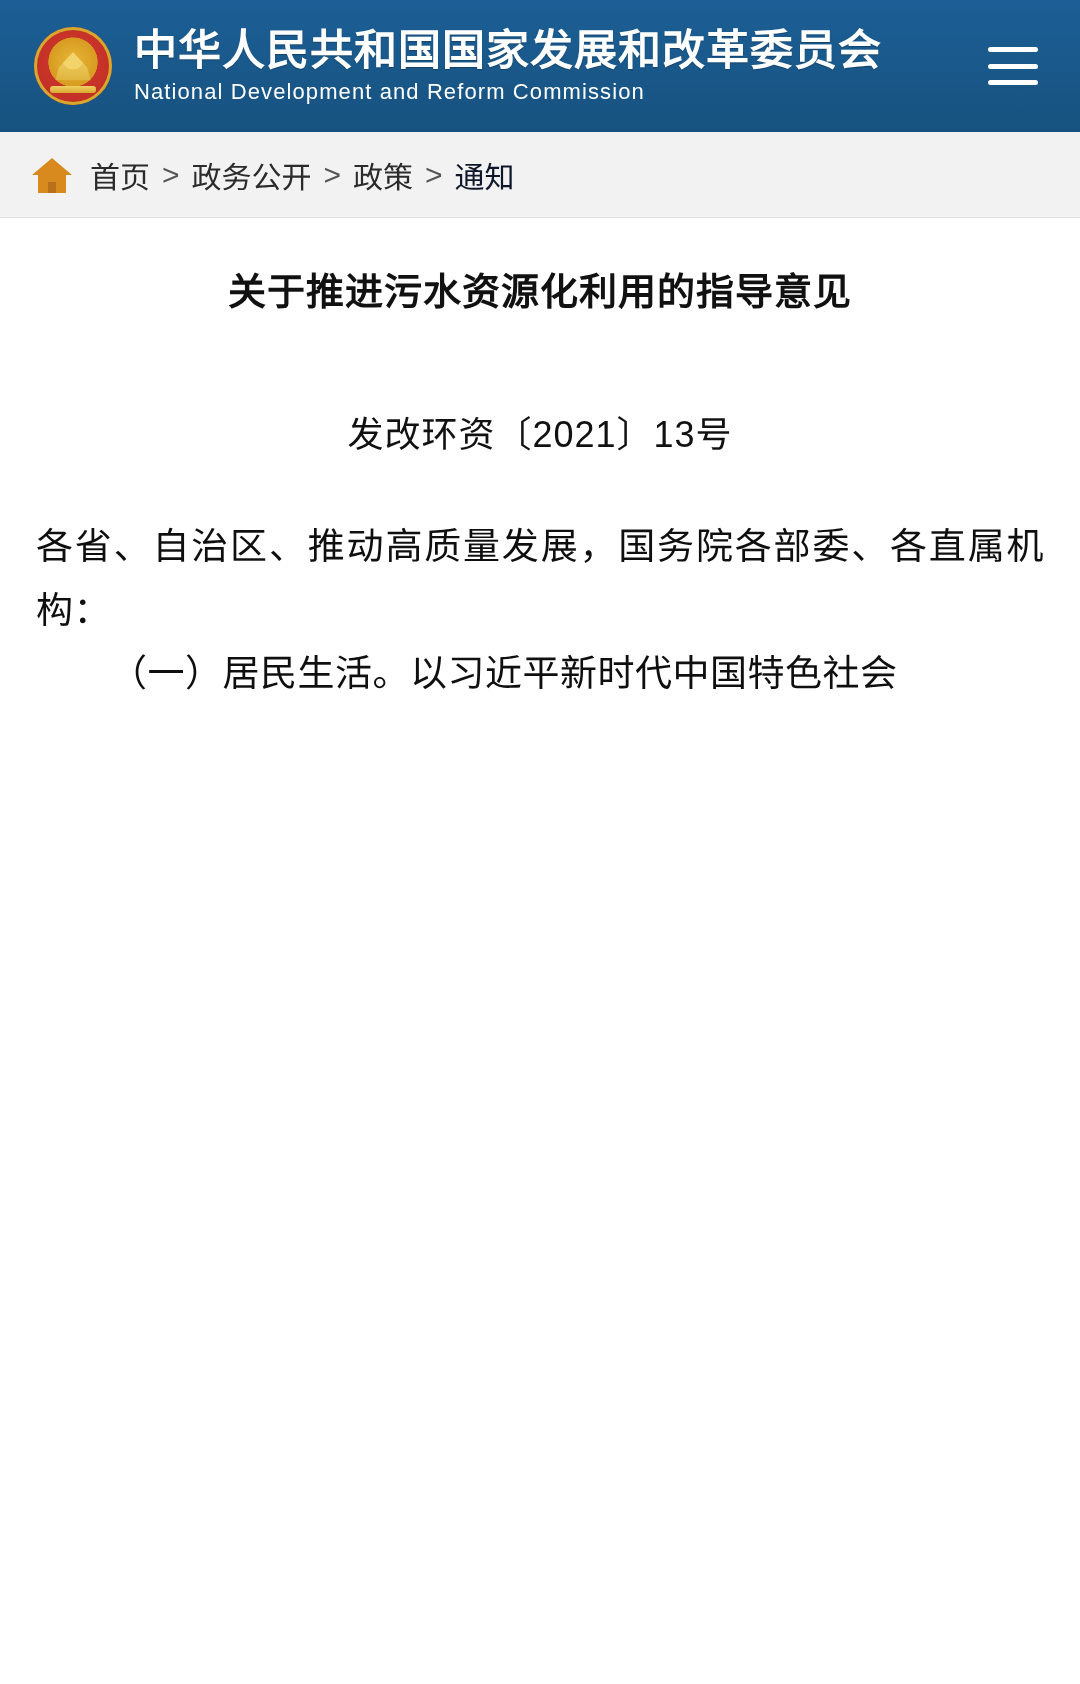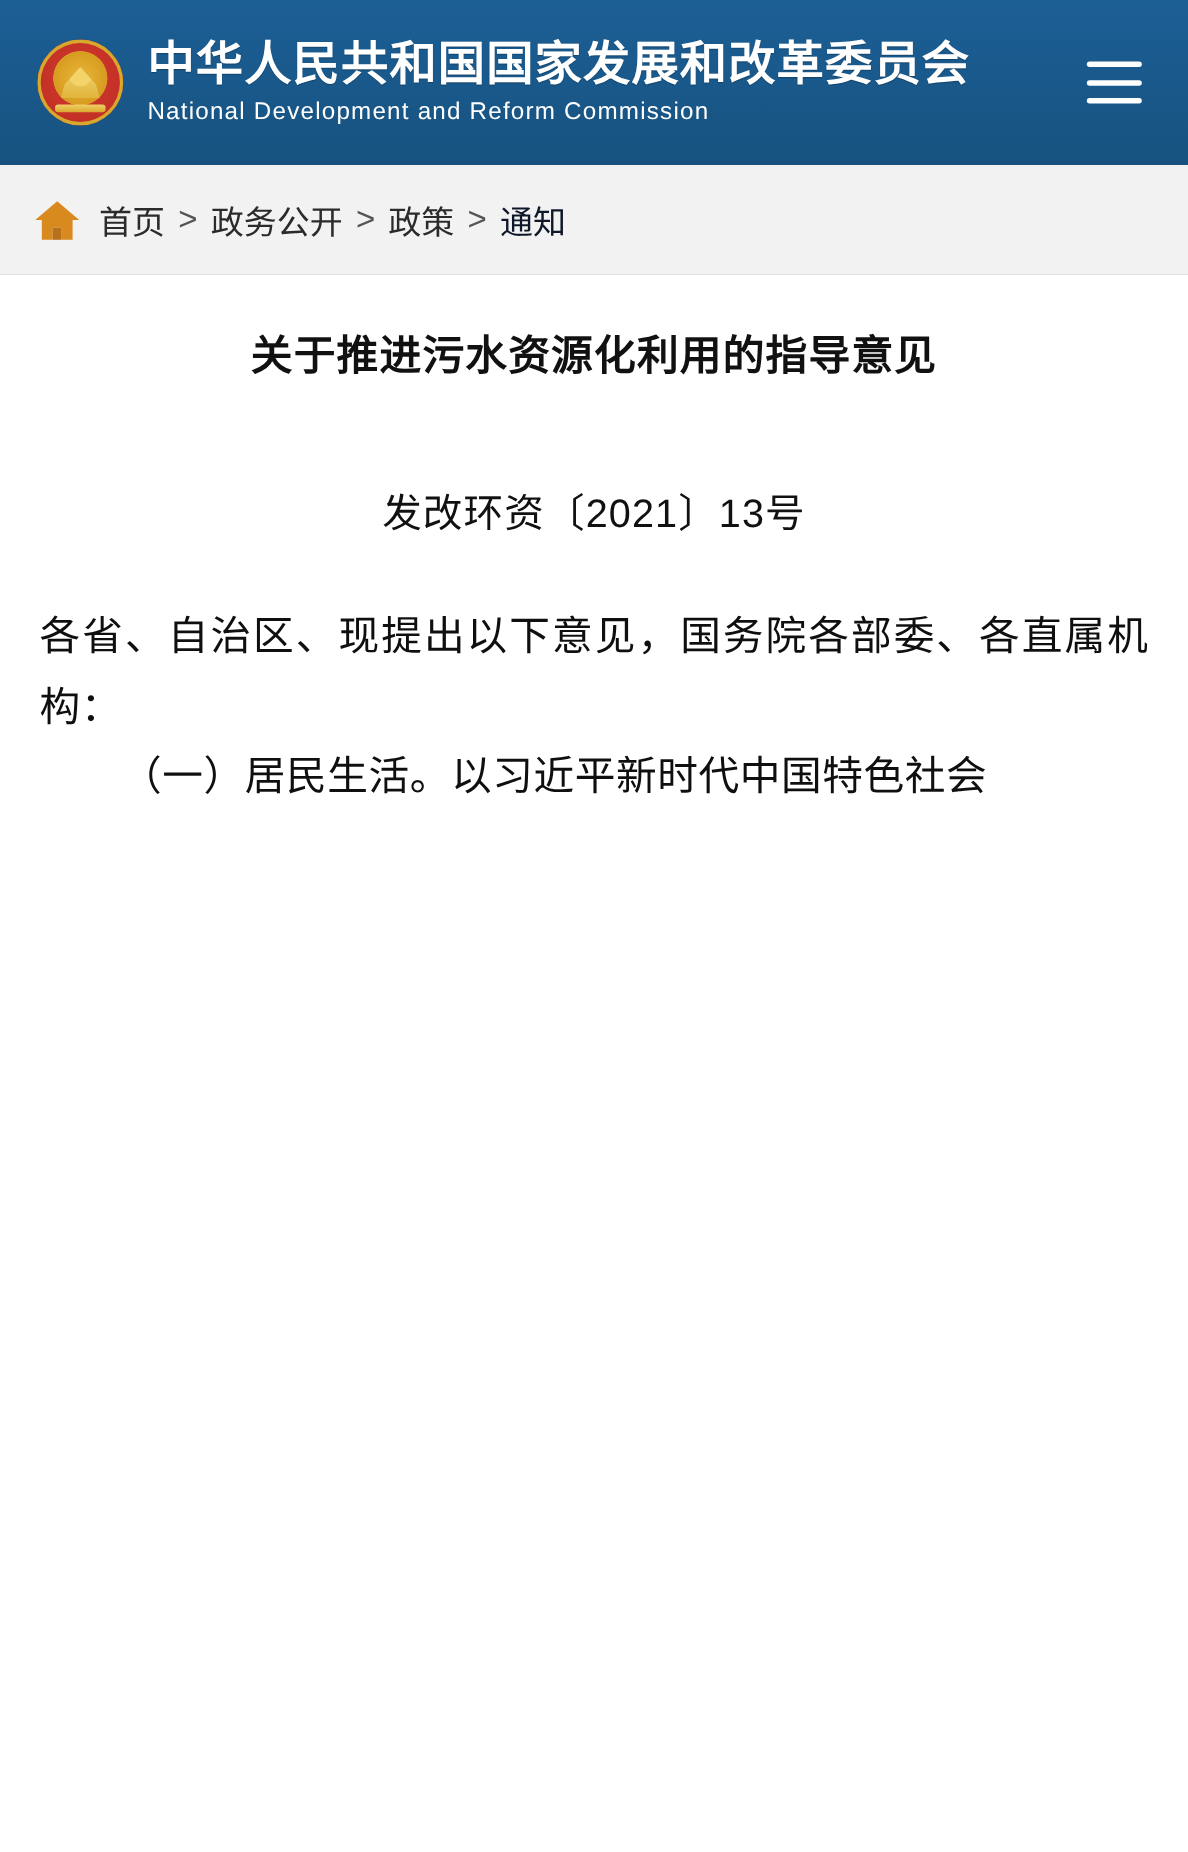--- a/index.html
+++ b/index.html
@@ -10,21 +10,21 @@
   body {
     width: 1080px;
     min-height: 1684px;
     font-family: "Liberation Sans", "DejaVu Sans", sans-serif;
     -webkit-font-smoothing: antialiased;
   }
 
   
   .site-header {
     position: relative;
-    height: 150px;
+    height: 132px;
     background: #1b5a8e;
     background: linear-gradient(180deg, #1c5f96 0%, #17527f 100%);
     display: flex;
     align-items: center;
     padding: 0 34px;
     box-sizing: border-box;
   }
   .emblem {
     width: 78px;
     height: 78px;
@@ -95,21 +95,21 @@
   }
   .hamburger span {
     display: block;
     height: 5px;
     border-radius: 3px;
     background: #ffffff;
   }
 
   
   .breadcrumb-bar {
-    height: 100px;
+    height: 86px;
     background: #f2f2f2;
     border-bottom: 1px solid #e2e2e2;
     display: flex;
     align-items: center;
     padding: 0 30px;
     box-sizing: border-box;
     font-size: 30px;
     color: #333333;
   }
   .home-icon {
@@ -209,15 +209,15 @@
   <a class="crumb" href="#">政务公开</a>
   <span class="crumb-sep">&gt;</span>
   <a class="crumb" href="#">政策</a>
   <span class="crumb-sep">&gt;</span>
   <a class="crumb current" href="#">通知</a>
 </div>
 
 <div class="article">
   <h1 class="doc-title">关于推进污水资源化利用的指导意见</h1>
   <div class="doc-number">发改环资〔2021〕13号</div>
-  <p class="body-text">各省、自治区、现提出以下意见，国务院各部委、各直属机构：</p>
+  <p class="body-text">各省、自治区、推动高质量发展，国务院各部委、各直属机构：</p>
   <p class="clip-line">（一）居民生活。以习近平新时代中国特色社会</p>
 </div>
 
 </body></html>

